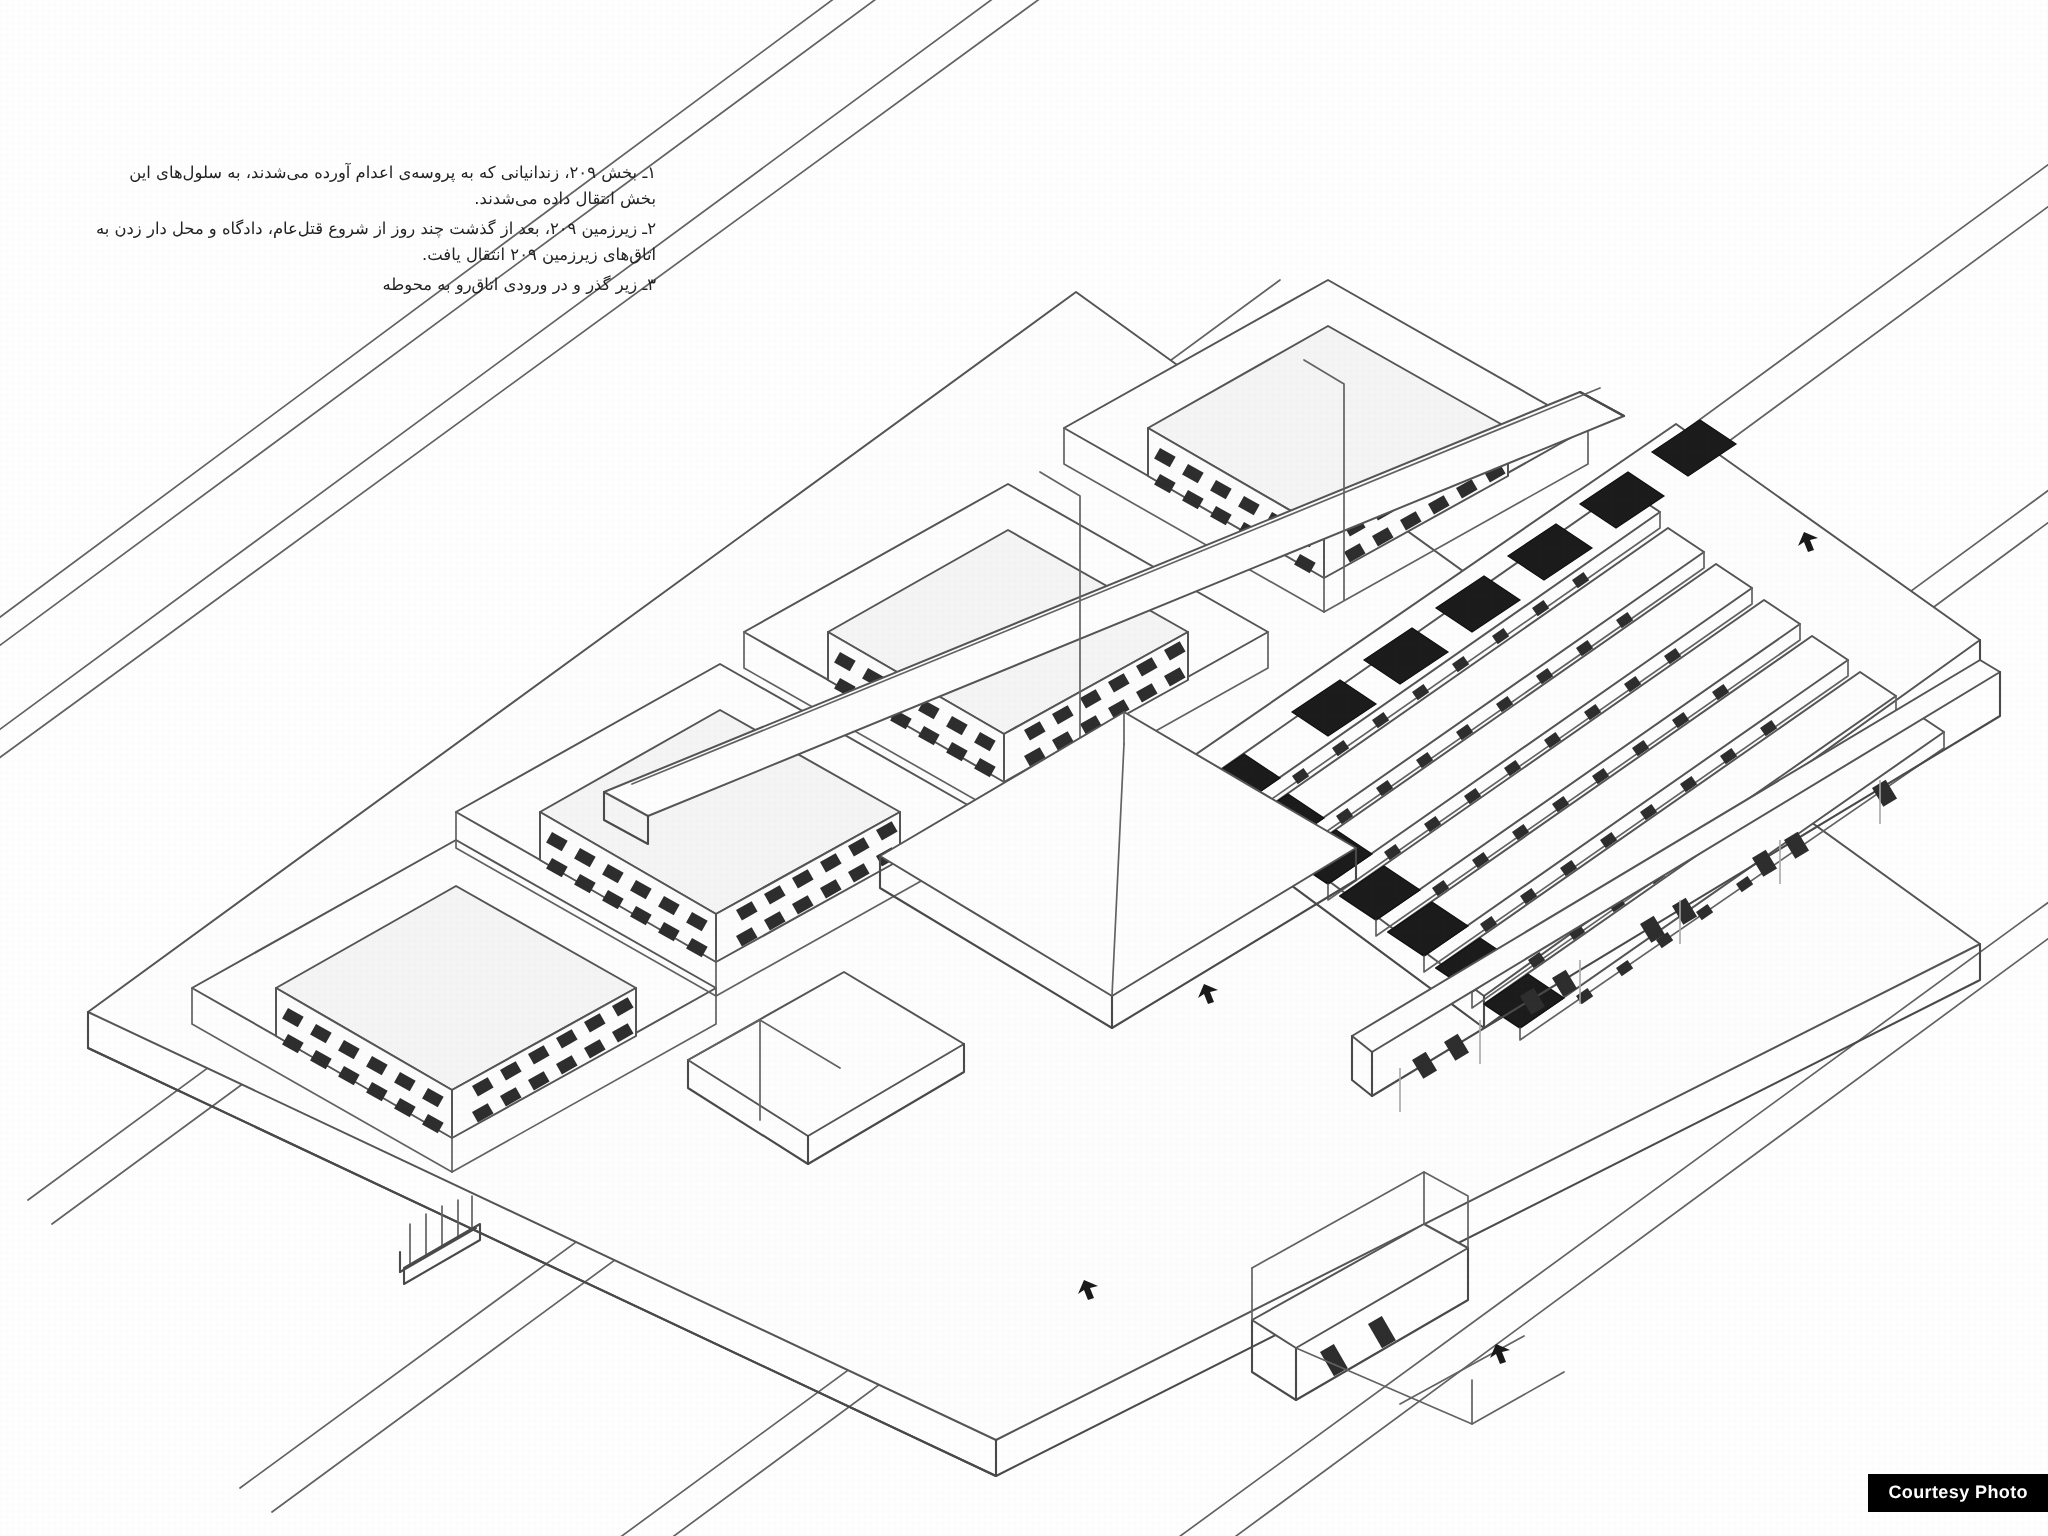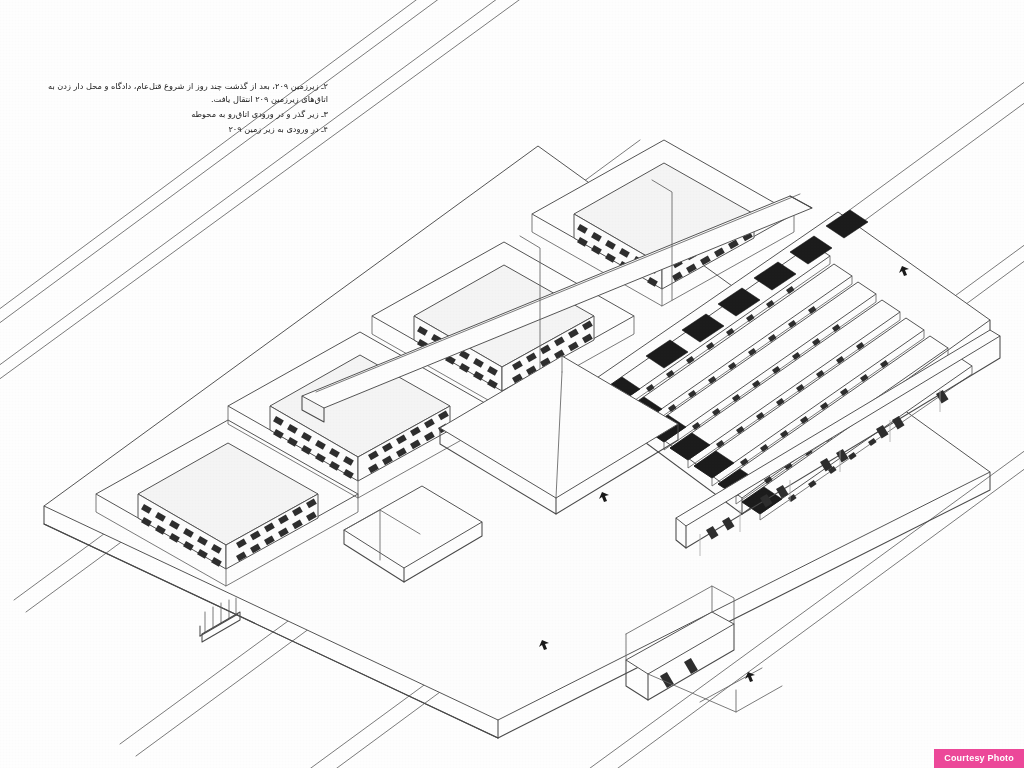--- a/index.html
+++ b/index.html
@@ -26,22 +26,22 @@
     color:#151515;
   }
   .caption-list{
     list-style:none;margin:0;padding:0;
     font-size:8.2px;line-height:1.55;color:#222;
   }
   .caption-list li{margin:0 0 2.5px 0;}
 
   
   .courtesy{
-    position:absolute;right:0px;bottom:0px;
-    background:#ec4899;color:#ffffff;
+    position:absolute;right:0px;bottom:12px;
+    background:#000000;color:#ffffff;
     font-size:9px;font-weight:bold;
     padding:5px 10px 5px 10px;
     letter-spacing:.2px;
     font-family:"Liberation Sans",sans-serif;
     line-height:1;
   }
 
   
   .grain{
     position:absolute;inset:0;pointer-events:none;
@@ -481,21 +481,21 @@
         <path class="marker" d="M 748 672 l 7 3 l -4 1 l 2 5 l -3 1 l -2 -5 l -3 2 z"></path>
       </g>
     </g>
 
   </svg>
 
   <div class="grain"></div>
 
   <div class="caption-block">
     <ul class="caption-list">
+      <li>۱ـ بخش ۲۰۹، زندانیانی که به پروسه‌ی اعدام آورده می‌شدند، به سلول‌های این بخش انتقال داده می‌شدند.</li>
       <li>۲ـ زیرزمین ۲۰۹، بعد از گذشت چند روز از شروع قتل‌عام، دادگاه و محل دار زدن به اتاق‌های زیرزمین ۲۰۹ انتقال یافت.</li>
       <li>۳ـ زیر گذر و در ورودی اتاق‌رو به محوطه</li>
-      <li>۴ـ در ورودی به زیر زمین ۲۰۹</li>
     </ul>
   </div>
 
   <div class="courtesy">Courtesy Photo</div>
 
 </div>
 
 </body></html>

